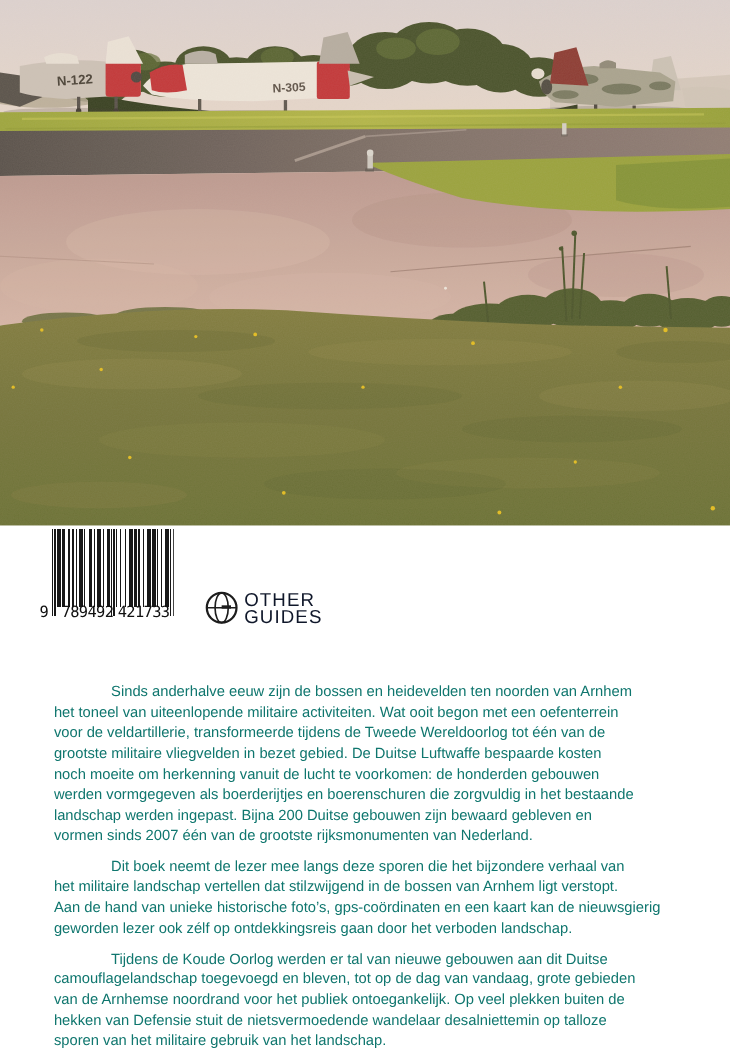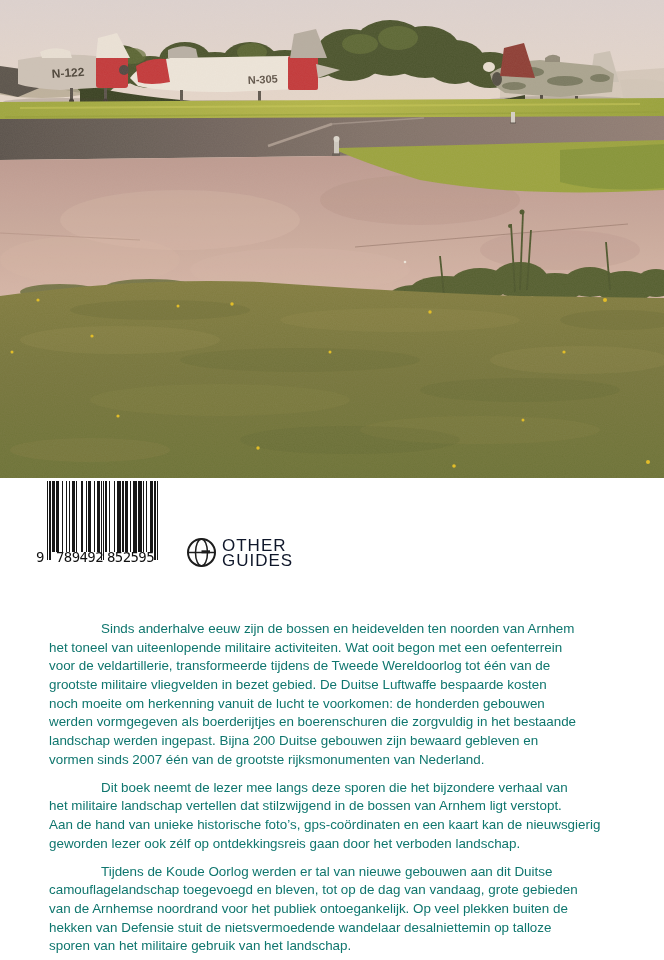--- a/index.html
+++ b/index.html
@@ -272,21 +272,21 @@
         <rect x="82" y="0" width="1" height="71" fill="#171717"></rect>
         <rect x="85" y="0" width="1" height="71" fill="#171717"></rect>
         <rect x="88" y="0" width="1" height="71" fill="#171717"></rect>
         <rect x="89" y="0" width="1" height="71" fill="#171717"></rect>
         <rect x="90" y="0" width="1" height="71" fill="#171717"></rect>
         <rect x="92" y="0" width="1" height="79" fill="#171717"></rect>
         <rect x="94" y="0" width="1" height="79" fill="#171717"></rect>
       </svg>
     <span class="barcode-num bn-lead">9</span>
     <span class="barcode-num bn-g1">789492</span>
-    <span class="barcode-num bn-g2">852595</span>
+    <span class="barcode-num bn-g2">421733</span>
   </div>
 
   <div class="publisher">
     <svg class="globe" width="31" height="31" viewBox="0 0 31 31">
       <circle cx="15.5" cy="15.5" r="13.5" fill="none" stroke="#1d1d1d" stroke-width="2"></circle>
       <ellipse cx="15.5" cy="15.5" rx="6" ry="13.5" fill="none" stroke="#1d1d1d" stroke-width="1.5"></ellipse>
       <path d="M2.5,15.5 L28.5,15.5" stroke="#1d1d1d" stroke-width="1.5" fill="none"></path>
       <rect x="15.5" y="13.3" width="8.5" height="3" fill="#1d1d1d"></rect>
     </svg>
     <div class="ptext">

